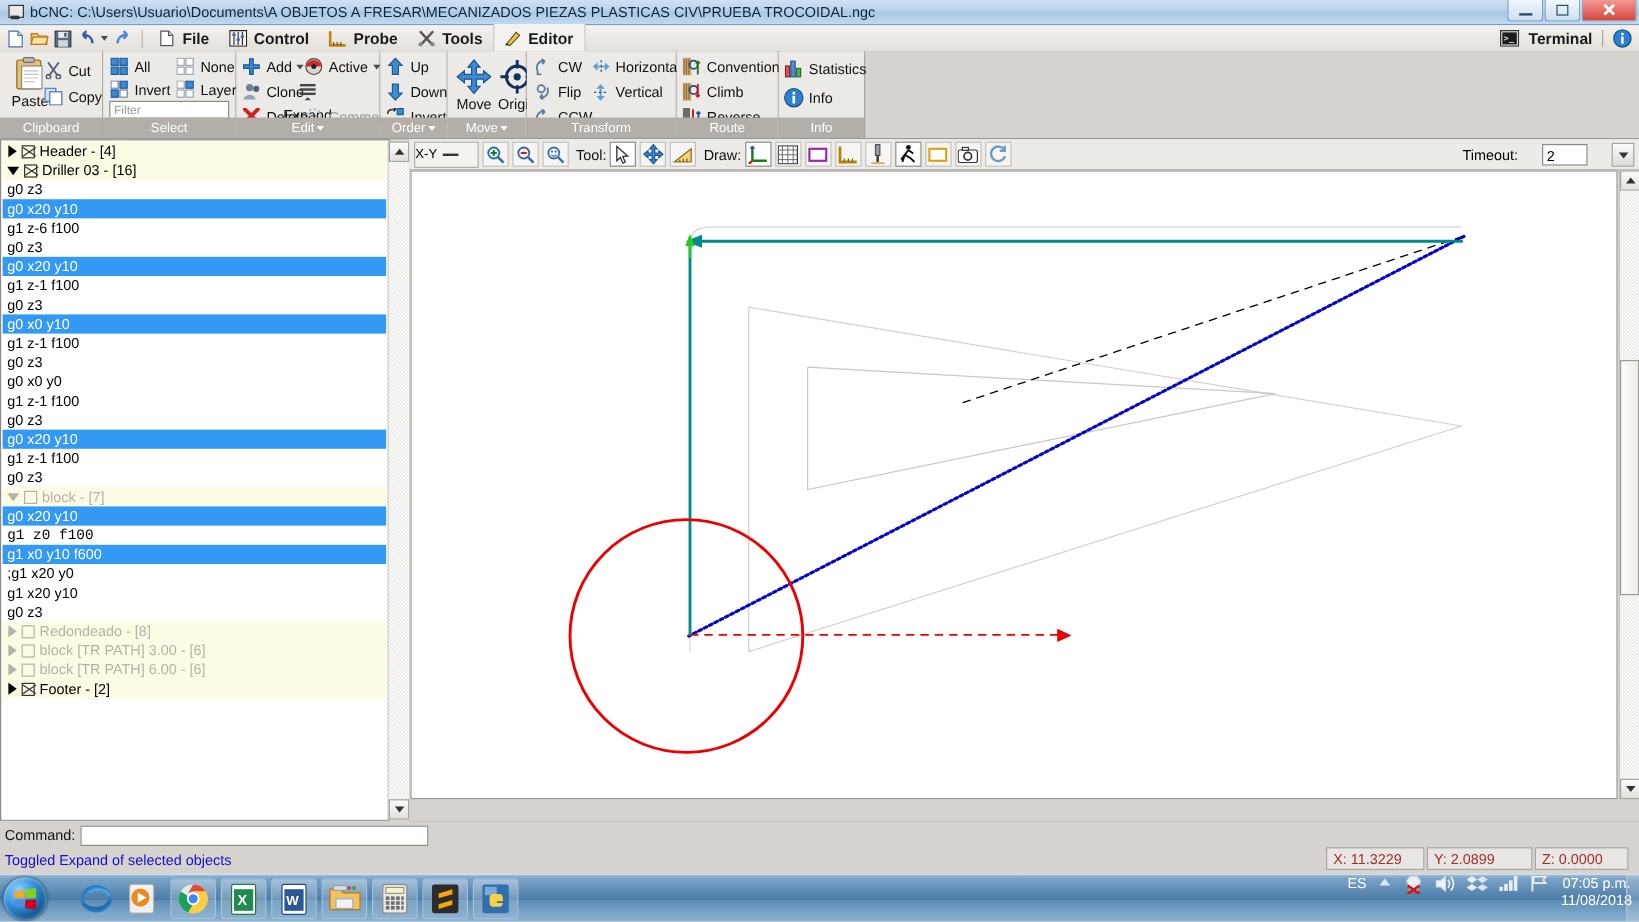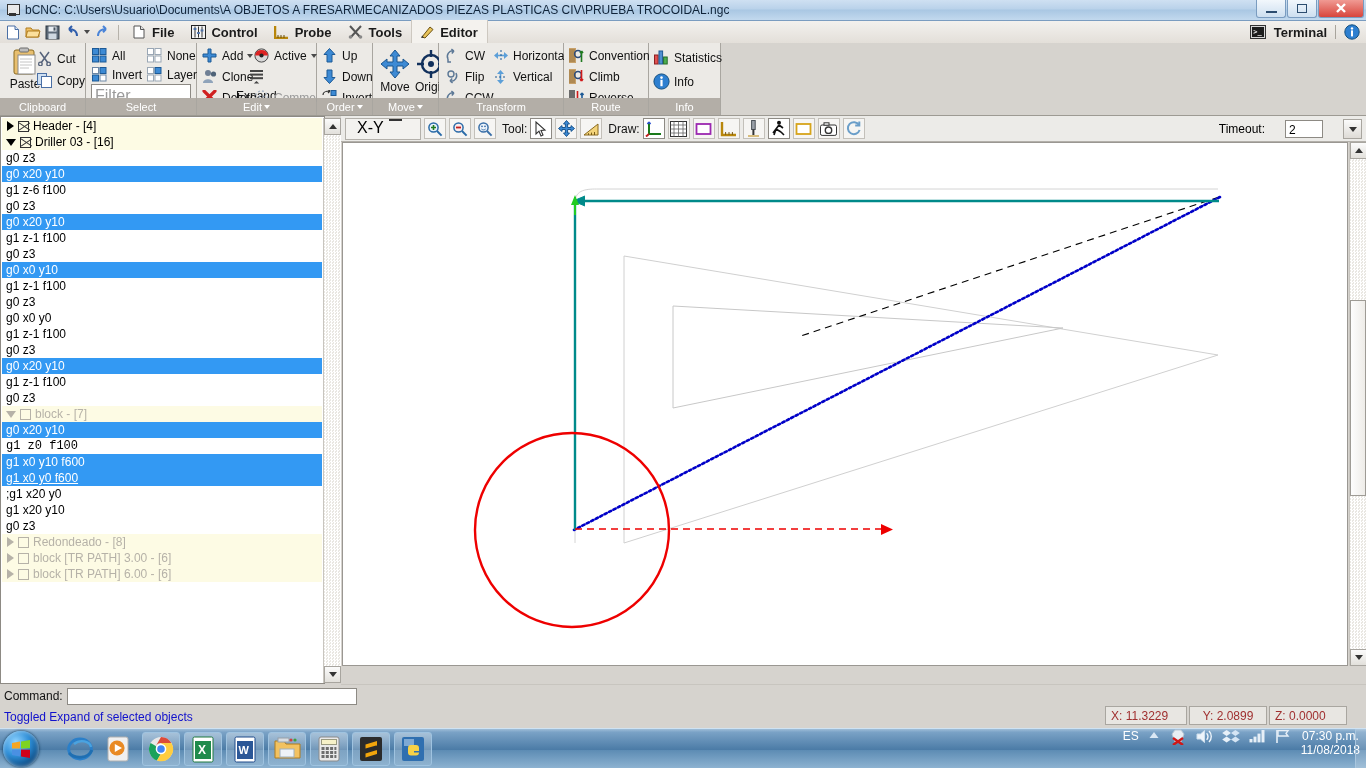--- a/index.html
+++ b/index.html
@@ -58,21 +58,21 @@
   .caret{width:0;height:0;border-left:4px solid transparent;border-right:4px solid transparent;border-top:5px solid #4a4a4a;}
   .caret.white{border-top-color:#fff;}
   .caret.sm{border-left-width:3px;border-right-width:3px;border-top-width:4px;}
 
   .ritem{display:flex;align-items:center;gap:4px;font-size:12px;color:#111;white-space:nowrap;}
   .ritem.dim{color:#9a9a9a;}
   .ric{width:17px;height:17px;flex:0 0 auto;display:flex;align-items:center;justify-content:center;}
   .bigbtn{display:flex;flex-direction:column;align-items:center;justify-content:center;gap:1px;width:44px;}
   .bigbtn .glyph{width:32px;height:30px;display:flex;align-items:center;justify-content:center;}
   .bigbtn .t{font-size:12px;color:#111;}
-  .filterbox{border:1px solid #8d8a84;background:#fff;color:#9a9a9a;font-size:16px;
+  .filterbox{border:1px solid #8d8a84;background:#fff;color:#9a9a9a;font-size:10px;
              padding:2px 3px;box-sizing:border-box;}
 
   
   .leftpane{position:absolute;left:0;top:116px;width:325px;height:568px;background:#fff;border:1px solid #8d8a84;box-sizing:border-box;}
   .tree{position:absolute;left:1px;top:1px;width:320px;height:565px;overflow:hidden;background:#fff;}
   .trow{height:16px;line-height:16px;font-size:12px;padding-left:2px;white-space:nowrap;box-sizing:border-box;display:flex;align-items:center;}
   .trow.sel{background:#3399f3;color:#fff;}
   .trow.dimblk{background:#fdfbe4;color:#b6b2a8;text-align:right;}
   .trow.hdr{background:#fdfbe4;color:#000;}
   .trow .ul{text-decoration:underline;}
@@ -100,21 +100,21 @@
   .ar.dn{border-left:4px solid transparent;border-right:4px solid transparent;border-top:5px solid #333;}
   .ar.lf{border-top:4px solid transparent;border-bottom:4px solid transparent;border-right:5px solid #333;}
   .ar.rt{border-top:4px solid transparent;border-bottom:4px solid transparent;border-left:5px solid #333;}
 
   
   .canvaswrap{position:absolute;left:341px;top:116px;width:1025px;height:568px;background:#d6d3ce;}
   .ctoolbar{position:absolute;left:0;top:0;width:1025px;height:26px;background:#ecebe8;border-bottom:1px solid #b3b0aa;display:flex;align-items:center;gap:3px;padding-left:4px;box-sizing:border-box;}
   .tbtn{width:22px;height:21px;border:1px solid #c3c0ba;background:#f6f5f3;display:flex;align-items:center;justify-content:center;box-sizing:border-box;}
   .tbtn.on{border:1px solid #8d8a84;background:#fff;}
   .tlabel{font-size:12px;color:#111;margin-left:3px;}
-  .combo{display:flex;align-items:flex-start;border:1px solid #b3b0aa;background:#f3f2ef;height:20px;padding:0 11px;font-size:16px;}
+  .combo{display:flex;align-items:center;border:1px solid #b3b0aa;background:#f3f2ef;height:20px;padding:0 0;font-size:11px;}
   .timeoutbox{position:absolute;right:4px;top:3px;display:flex;align-items:center;gap:20px;font-size:12px;}
   .tinput{width:38px;height:18px;border:1px solid #8d8a84;background:#fff;font-size:12px;padding-left:3px;box-sizing:border-box;line-height:18px;}
   .tdrop{width:19px;height:20px;border:1px solid #a8a59f;background:linear-gradient(to bottom,#fbfbfb,#dedbd6);display:flex;align-items:center;justify-content:center;box-sizing:border-box;}
 
   .canvas{position:absolute;left:1px;top:26px;width:1006px;height:524px;background:#fff;border:1px solid #9a9792;box-sizing:border-box;overflow:hidden;}
 
   
   .cmdrow{position:absolute;left:0;top:685px;width:1366px;height:22px;background:#d6d3ce;display:flex;align-items:center;}
   .cmdlabel{font-size:12px;color:#111;margin-left:4px;}
   .cmdinput{margin-left:4px;width:290px;height:17px;border:1px solid #8d8a84;background:#fff;box-sizing:border-box;}
@@ -675,23 +675,20 @@
         </div>
         <div class="trow sel">
           <span style="padding-left: 2px;">g0 x20 y10</span>
         </div>
         <div class="trow">
           <span style="padding-left: 2px; font-family: Liberation Mono, monospace;">g1 z0 f100</span>
         </div>
         <div class="trow sel">
           <span style="padding-left: 2px;">g1 x0 y10 f600</span>
         </div>
-        <div class="trow sel">
-          <span class="ul" style="padding-left: 2px;">g1 x0 y0 f600</span>
-        </div>
         <div class="trow">
           <span style="padding-left: 2px;">;g1 x20 y0</span>
         </div>
         <div class="trow">
           <span style="padding-left: 2px;">g1 x20 y10</span>
         </div>
         <div class="trow">
           <span style="padding-left: 2px;">g0 z3</span>
         </div>
         <div class="trow dimblk">
@@ -701,20 +698,25 @@
         </div>
         <div class="trow dimblk">
           <span class="tri gray"></span>
           <span class="boxi gray"></span>
           <span>block [TR PATH] 3.00 - [6]</span>
         </div>
         <div class="trow dimblk">
           <span class="tri gray"></span>
           <span class="boxi gray"></span>
           <span>block [TR PATH] 6.00 - [6]</span>
+        </div>
+        <div class="trow hdr">
+          <span class="tri"></span>
+          <span class="boxi x"></span>
+          <span style="font-weight: normal;">Footer - [2]</span>
         </div>
       </div>
     <div class="vsb" style="left:322px;top:1px;width:17px;height:565px;">
       <div class="arr" style="position:absolute;left:0;top:0;">
           <span class="ar up"></span>
         </div>
       <div class="track" style="top:17px;bottom:17px;"></div>
       <div class="arr" style="position:absolute;left:0;bottom:0;">
           <span class="ar dn"></span>
         </div>
@@ -886,21 +888,21 @@
 
   <div class="cmdrow">
     <span class="cmdlabel">Command:</span>
     <span class="cmdinput"></span>
   </div>
 
   <div class="statusline">Toggled Expand of selected objects</div>
 
   <div class="dro" style="left:1105px;">
     <span class="drobox" style="width:82px;">X: 11.3229</span>
-    <span class="drobox" style="width:78px;text-align:center;">Y: 2.0899</span>
+    <span class="drobox" style="width:88px;">Y: 2.0899</span>
     <span class="drobox" style="width:78px;">Z: 0.0000</span>
   </div>
 
   <div class="taskbar">
     <div class="startorb">
       <svg width="20" height="20" viewBox="0 0 20 20">
         <path d="M1 4 L9 2.6 V9.4 L1 9.6 Z" fill="#f5a623"></path>
         <path d="M10 2.4 L19 1 V9.3 L10 9.4 Z" fill="#7ed321"></path>
         <path d="M1 10.5 L9 10.6 V17.4 L1 16 Z" fill="#4a90e2"></path>
         <path d="M10 10.6 L19 10.7 V19 L10 17.6 Z" fill="#d0021b"></path>
@@ -1023,20 +1025,20 @@
             <rect x="12.5" y="1" width="3" height="12.4" fill="#e6eff7"></rect>
           </svg>
       </span>
       <span>
         <svg width="17" height="15" viewBox="0 0 17 15">
             <path d="M2 1 V14" stroke="#e6eff7" stroke-width="1.6"></path>
             <path d="M3 1.6 H13 L11 4.4 L13 7 H3 Z" fill="none" stroke="#e6eff7" stroke-width="1.4"></path>
           </svg>
       </span>
       <span class="clock">
-        <span>07:30 p.m.</span>
+        <span>07:05 p.m.</span>
         <span>11/08/2018</span>
       </span>
     </div>
     <div class="showdesk"></div>
   </div>
 
 </div>
 
 </body></html>

